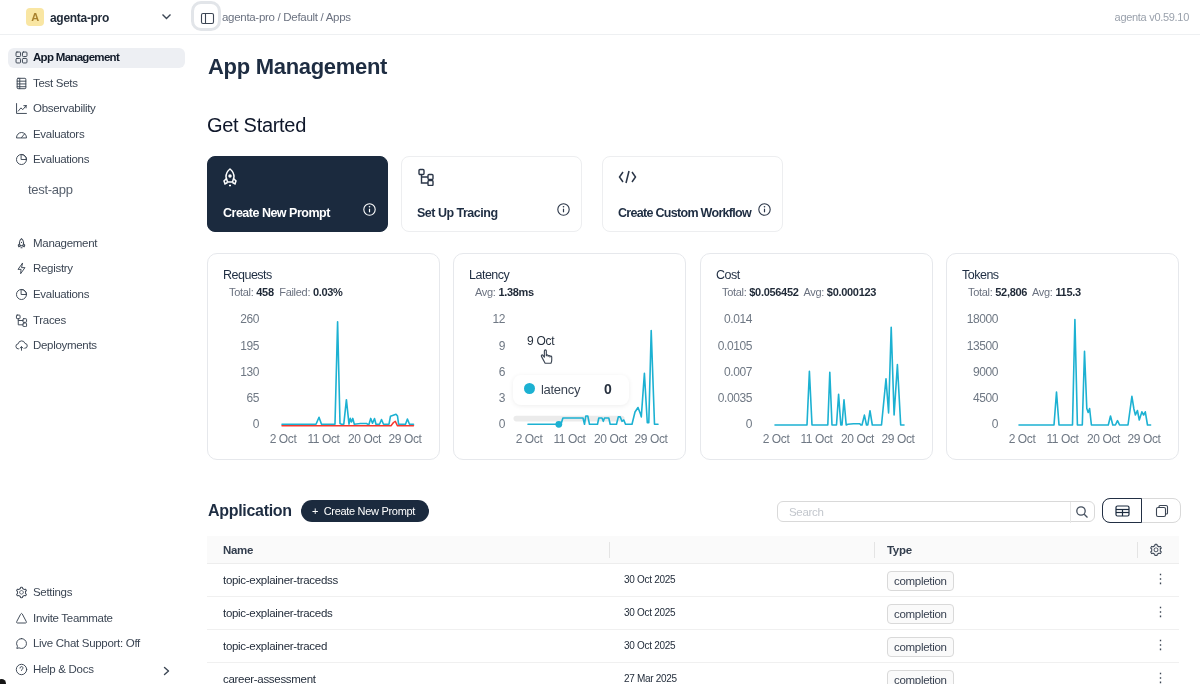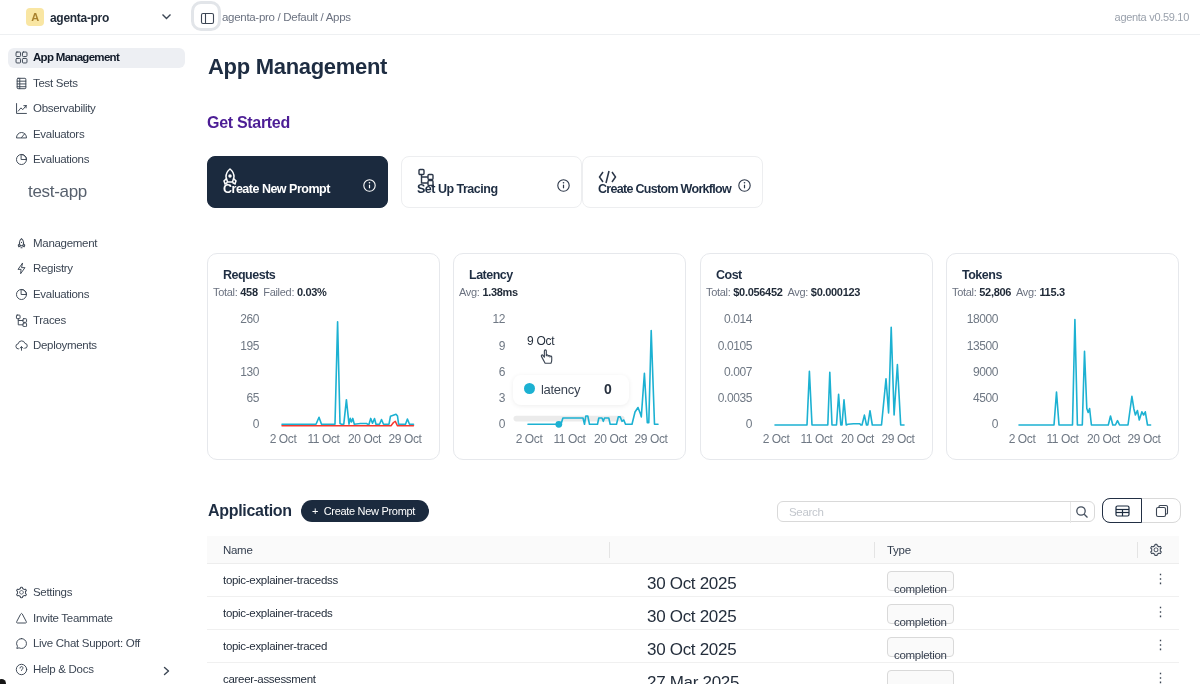--- a/index.html
+++ b/index.html
@@ -17,57 +17,57 @@
 #collapsebtn svg { position:absolute; left:6px; top:7px; }
 #crumb { position:absolute; left:222px; top:11px; font-size:11.5px; color:#6b7280; }
 #version { position:absolute; right:11px; top:11px; font-size:11px; color:#9aa1ac; }
 #sidebar { position:absolute; left:0; top:35px; width:186px; height:649px; background:#fff; }
 .sitem { position:absolute; left:8px; width:177px; height:19.5px; font-size:11.5px; color:#3c4654; }
 .sitem .ic { position:absolute; left:7px; top:3px; width:13px; height:13px; }
 .sitem .lb { position:absolute; left:25px; top:3px; white-space:nowrap; }
 .sitem.sel { background:#edeff3; border-radius:6px; }
 .sitem .ic svg { width:13px; height:13px; }
 .sitem.sel .lb { font-weight:bold; color:#111a28; letter-spacing:-0.7px; }
-.slabel { position:absolute; left:12px; font-size:17px; color:#57606d;padding-left:16px; }
+.slabel { position:absolute; left:12px; font-size:13px; color:#57606d;padding-left:16px; }
 #main { position:absolute; left:186px; top:35px; width:1014px; height:649px; }
 h1 { position:absolute; left:22px; top:19px; font-size:22px; font-weight:bold; color:#1e2d42; letter-spacing:-0.3px;}
-h2 { position:absolute; left:21px; top:79px; font-size:16px; font-weight:bold; color:#4c1d95; }
-.gcard { position:absolute; top:121px; width:181px; height:52px; border-radius:8px;
+h2 { position:absolute; left:21px; top:79px; font-size:20px; font-weight:normal; color:#0f172a; }
+.gcard { position:absolute; top:121px; width:181px; height:76px; border-radius:8px;
   border:1px solid #edeef0; background:#fff; }
 .gcard.dark { background:#1b2a3e; border-color:#1b2a3e; }
 .gcard .gic { position:absolute; left:15px; top:11px; }
 .gcard .gtitle { position:absolute; left:15px; bottom:11px; font-size:12.5px; font-weight:bold; color:#1e2d42; white-space:nowrap; letter-spacing:-0.5px; }
 .gcard.dark .gtitle { color:#fff; }
 .gcard .ginfo { position:absolute; right:11px; bottom:11px; }
 .ccard { position:absolute; top:218px; width:233px; height:207px; border:1px solid #e6e8ec;
   border-radius:10px; background:#fff; }
-.ctitle { position:absolute; left:15px; top:14px; font-size:12.5px; font-weight:bold; color:#1e2d42; letter-spacing:-0.5px; }
-.csub { position:absolute; left:5px; top:32px; font-size:11px; color:#6b7280; }
+.ctitle { position:absolute; left:15px; top:14px; font-size:12.5px; font-weight:normal; color:#1e2d42; letter-spacing:-0.5px; }
+.csub { position:absolute; left:21px; top:32px; font-size:11px; color:#6b7280; }
 .csub b { color:#1f2937; }
 .chart { position:absolute; left:0; top:0; }
 #approw { position:absolute; left:0; top:463px; width:1014px; height:30px; }
 #apptitle { position:absolute; left:22px; top:4px; font-size:16px; font-weight:bold; color:#1e2d42; }
 #newbtn { position:absolute; left:115px; top:2px; height:22px; padding:0 14px 0 11px; background:#1b2a3e;
   border-radius:11px; color:#fff; font-size:11px; line-height:22px; white-space:nowrap; }
 #searchbox { position:absolute; left:591px; top:3px; width:318px; height:21px;
   border:1px solid #d9d9d9; border-radius:6px; background:#fff; }
 #searchbox .ph { position:absolute; left:11px; top:4px; font-size:11.5px; color:#c3c7cd; }
 #searchbox .sep { position:absolute; right:23px; top:0px; width:1px; height:21px; background:#e8e8e8; }
 #searchbox svg { position:absolute; right:5px; top:3px; }
 #toggles { position:absolute; left:916px; top:0; width:79px; height:25px;
   border:1px solid #d9d9d9; border-radius:8px; background:#fff; }
 #tleft { position:absolute; left:-1px; top:-1px; width:40px; height:25px; border:1.5px solid #222f44; border-radius:8px 0 0 8px; border-right-width:1.5px; }
 #table { position:absolute; left:21px; top:501px; width:972px; }
 #thead { position:absolute; left:0; top:0; width:972px; height:28px; background:#fafafa; border-bottom:1px solid #ededed;}
-#thead .hc { position:absolute; top:8px; font-size:11.5px; font-weight:normal; color:#333e4e; }
+#thead .hc { position:absolute; top:8px; font-size:11.5px; font-weight:bold; color:#333e4e; }
 #thead .vsep { position:absolute; top:6px; width:1px; height:16px; background:#e4e4e4; }
 .trow { position:absolute; left:0; width:972px; height:33px; border-bottom:1px solid #f0f0f0; background:#fff;}
 .trow .name { position:absolute; left:16px; top:10px; font-size:11.5px; color:#242e3c; }
-.trow .date { position:absolute; left:417px; top:10px; font-size:17px; color:#242e3c;margin-left:23px; }
-.trow .tag { position:absolute; left:680px; top:7px; height:20px; line-height:18px; padding:8px 6px;
+.trow .date { position:absolute; left:417px; top:10px; font-size:10px; color:#242e3c; }
+.trow .tag { position:absolute; left:680px; top:7px; height:20px; line-height:18px; padding:0 6px;
   border:1px solid #d9d9d9; border-radius:4px; background:#fafafa; font-size:11.5px; color:#394252; }
 .trow .dots { position:absolute; left:947px; top:7px; color:#3c4654; font-size:13px; letter-spacing:0; }
 .axis text { font-size:12px; fill:#6f7884; letter-spacing:-0.4px; }
 </style>
 </head>
 <body>
 <div id="topbar">
   <div id="avatar">A</div>
   <div id="orgname">agenta-pro</div>
   <svg id="chev" width="11" height="11" viewBox="0 0 11 11">
@@ -246,21 +246,21 @@
           <rect x="11" y="12.5" width="5" height="5" rx="1"></rect>
           <path d="M4.5 6.5 V9 h6.5 M4.5 9 v6 h6.5"></path>
         </svg></div>
     <div class="gtitle">Set Up Tracing</div>
     <div class="ginfo"><svg width="13" height="13" viewBox="0 0 13 13">
           <circle cx="6.5" cy="6.5" r="5.7" fill="none" stroke="#2b3648" stroke-width="1.1"></circle>
           <line x1="6.5" y1="5.7" x2="6.5" y2="9.3" stroke="#2b3648" stroke-width="1.2"></line>
           <circle cx="6.5" cy="3.8" r="0.8" fill="#2b3648"></circle>
         </svg></div>
   </div>
-  <div class="gcard" style="left:396px;padding-left:36px;">
+  <div class="gcard" style="left:416px;padding-left:36px;">
     <div class="gic" style="top:12px;"><svg width="19" height="16" viewBox="0 0 19 16" fill="none" stroke="#2b3648" stroke-width="1.5">
           <path d="M5 3 L1.5 8 L5 13"></path>
           <path d="M14 3 L17.5 8 L14 13"></path>
           <line x1="11" y1="2" x2="8" y2="14"></line>
         </svg></div>
     <div class="gtitle" style="letter-spacing:-0.7px;">Create Custom Workflow</div>
     <div class="ginfo"><svg width="13" height="13" viewBox="0 0 13 13">
           <circle cx="6.5" cy="6.5" r="5.7" fill="none" stroke="#2b3648" stroke-width="1.1"></circle>
           <line x1="6.5" y1="5.7" x2="6.5" y2="9.3" stroke="#2b3648" stroke-width="1.2"></line>
           <circle cx="6.5" cy="3.8" r="0.8" fill="#2b3648"></circle>

